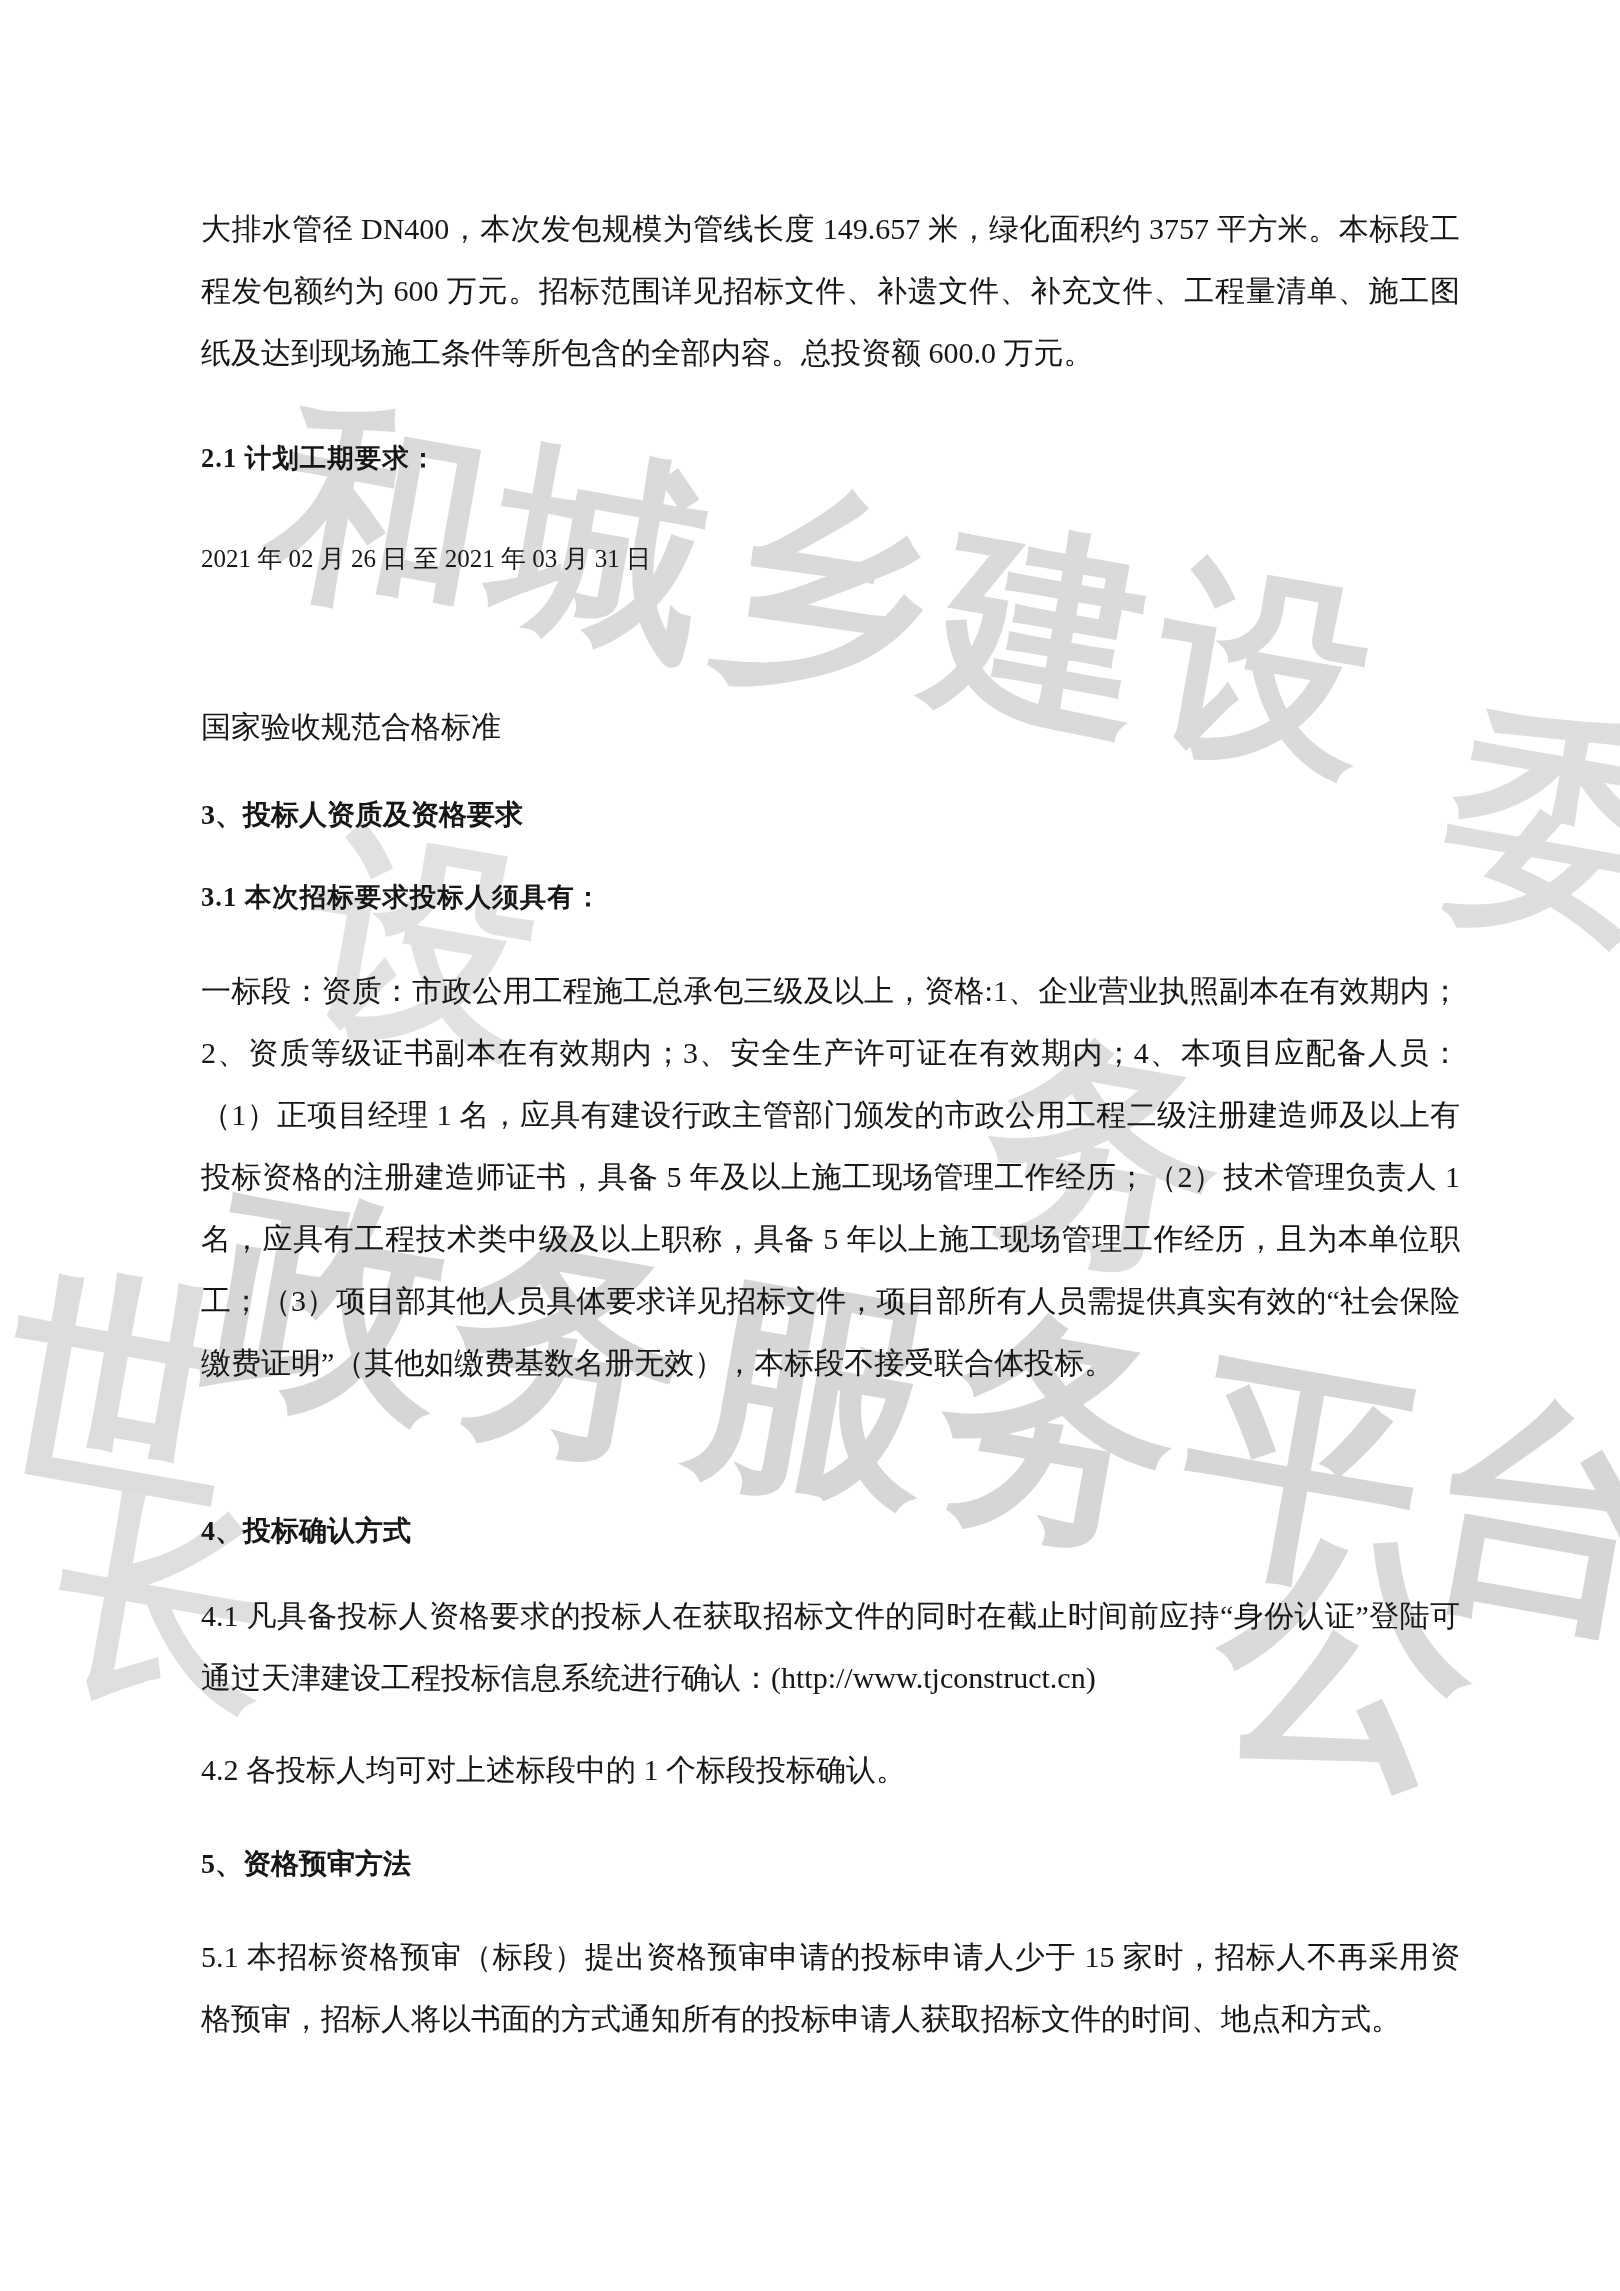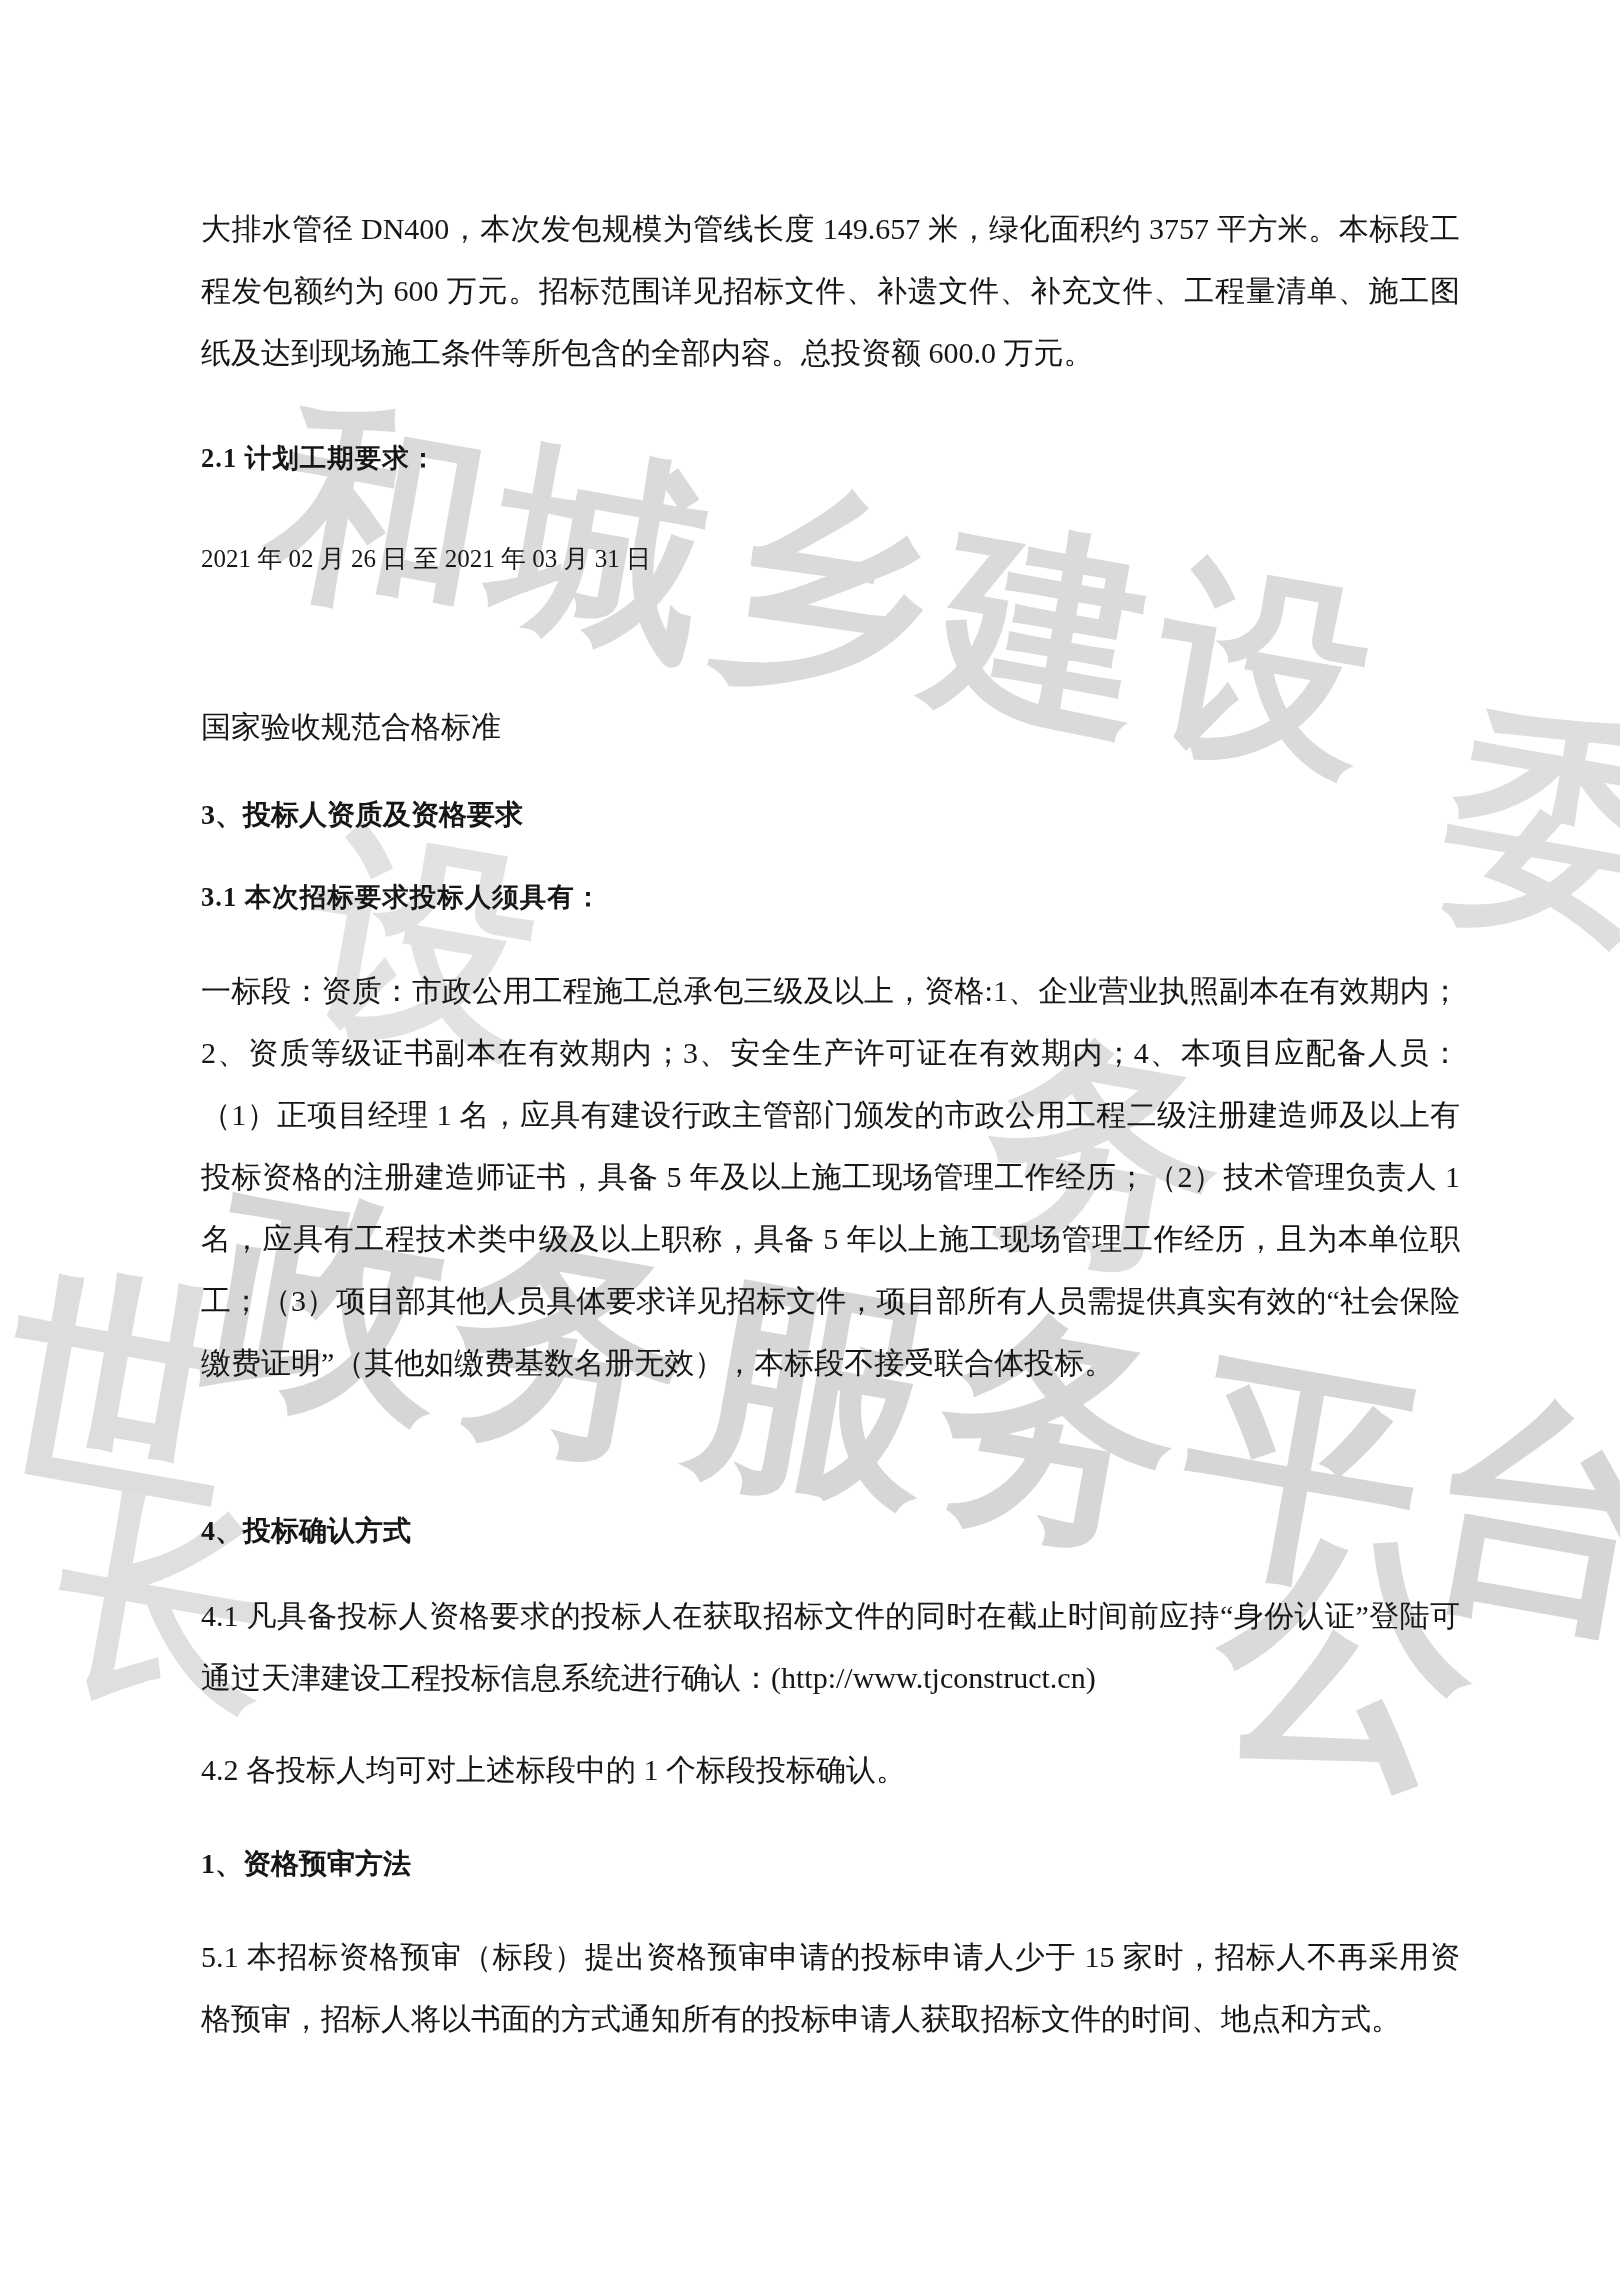--- a/index.html
+++ b/index.html
@@ -129,19 +129,19 @@
     <h3 class="block h-small pos-h31">3.1 本次招标要求投标人须具有：</h3>
 
     <p class="block para pos-para-qual">一标段：资质：市政公用工程施工总承包三级及以上，资格:1、企业营业执照副本在有效期内；2、资质等级证书副本在有效期内；3、安全生产许可证在有效期内；4、本项目应配备人员：（1）正项目经理 1 名，应具有建设行政主管部门颁发的市政公用工程二级注册建造师及以上有投标资格的注册建造师证书，具备 5 年及以上施工现场管理工作经历；（2）技术管理负责人 1 名，应具有工程技术类中级及以上职称，具备 5 年以上施工现场管理工作经历，且为本单位职工；（3）项目部其他人员具体要求详见招标文件，项目部所有人员需提供真实有效的“社会保险缴费证明”（其他如缴费基数名册无效），本标段不接受联合体投标。</p>
 
     <h2 class="block h-big pos-h4">4、投标确认方式</h2>
 
     <p class="block para pos-para41">4.1 凡具备投标人资格要求的投标人在获取招标文件的同时在截止时间前应持“身份认证”登陆可通过天津建设工程投标信息系统进行确认：(http://www.tjconstruct.cn)</p>
 
     <p class="block para pos-para42">4.2 各投标人均可对上述标段中的 1 个标段投标确认。</p>
 
-    <h2 class="block h-big pos-h5">1、资格预审方法</h2>
+    <h2 class="block h-big pos-h5">5、资格预审方法</h2>
 
     <p class="block para pos-para51">5.1 本招标资格预审（标段）提出资格预审申请的投标申请人少于 15 家时，招标人不再采用资格预审，招标人将以书面的方式通知所有的投标申请人获取招标文件的时间、地点和方式。</p>
 
   </main>
 </div>
 
 
 </body></html>

